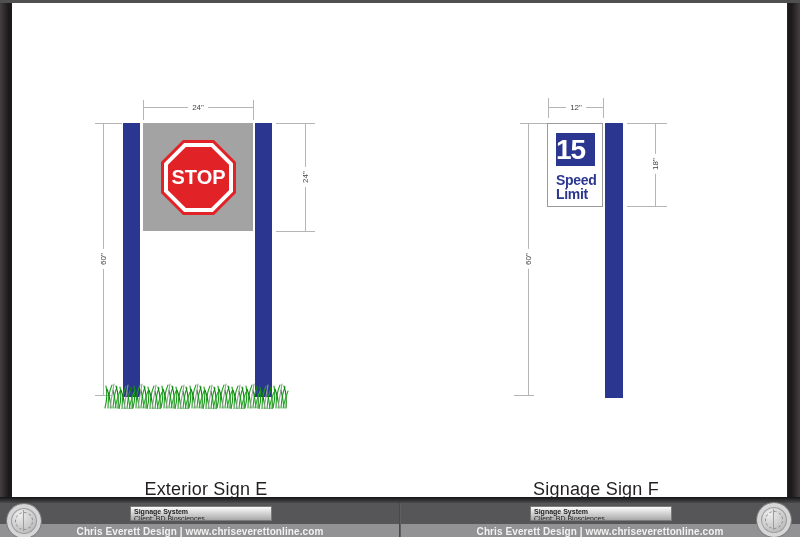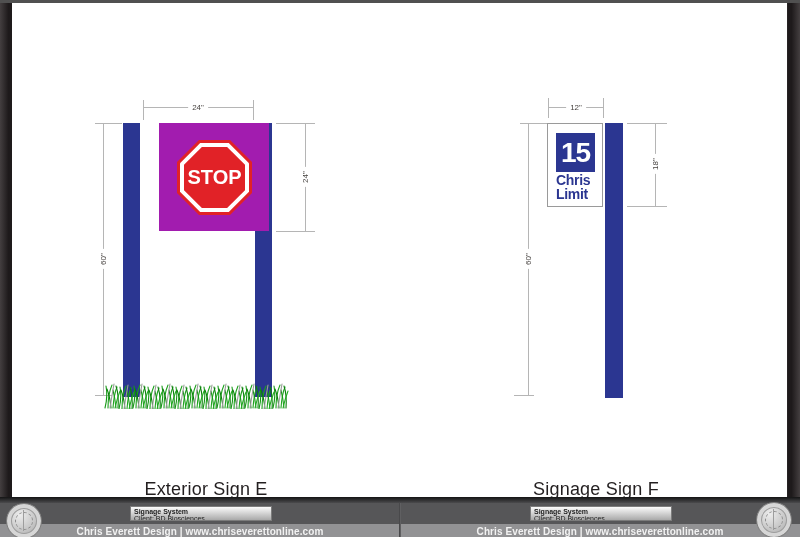--- a/index.html
+++ b/index.html
@@ -42,31 +42,31 @@
   .stamp::before{
     content:"";position:absolute;left:8px;top:8px;width:16px;height:16px;border-radius:50%;
     border:1px dashed #8a8a8a;
   }
   .stamp::after{
     content:"";position:absolute;left:16px;top:6px;width:1px;height:21px;background:#9d9d9d;
     box-shadow:-7px 10px 0 -10px #9d9d9d;
   }
   
   .post{position:absolute;background:#2b3691;}
-  .panel-blue{position:absolute;background:#a21caf;margin-left:16px;}
+  .panel-blue{position:absolute;background:#a3a3a3;}
   .octagon{clip-path:polygon(29.3% 0%,70.7% 0%,100% 29.3%,100% 70.7%,70.7% 100%,29.3% 100%,0% 70.7%,0% 29.3%);}
   .oct-outer{position:absolute;left:161px;top:140px;width:75px;height:75px;background:#e12227;}
   .oct-white{position:absolute;left:3px;top:3px;width:69px;height:69px;background:#ffffff;}
   .oct-inner{position:absolute;left:4px;top:4px;width:61px;height:61px;background:#e12227;
     display:flex;align-items:center;justify-content:center;}
   .stop-text{color:#ffffff;font-weight:bold;font-size:20px;letter-spacing:0;}
   .speed-panel{position:absolute;left:547px;top:123px;width:56px;height:84px;box-sizing:border-box;
     background:#ffffff;border:1px solid #9a9a9a;}
-  .speed-square{position:absolute;left:8px;top:9px;width:39px;height:39px;background:#2b3691;
-    display:flex;align-items:center;justify-content:center;}
+  .speed-square{position:absolute;left:8px;top:9px;width:39px;height:33px;background:#2b3691;
+    display:flex;align-items:center;}
   .speed-value{color:#ffffff;font-weight:bold;font-size:28px;letter-spacing:-1px;}
   .speed-words{position:absolute;left:8px;top:49px;color:#2b3691;font-weight:bold;
     font-size:14px;line-height:14px;letter-spacing:-0.3px;}
   
   .dim-line{position:absolute;background:#b5b5b5;}
   .dim-label{
     position:absolute;transform:translate(-50%,-50%);
     background:#ffffff;color:#474340;font-size:8px;line-height:8px;
     padding:1px 4px;white-space:nowrap;
   }
@@ -159,21 +159,21 @@
   <div class="dim-line" style="left:627px;top:206px;width:40px;height:1px;"></div>
   <div class="dim-line" style="left:655px;top:123px;width:1px;height:84px;"></div>
   <div class="dim-label vert" style="left:656px;top:164px;">18"</div>
 
   <div class="post" style="left:605px;top:123px;width:18px;height:275px;"></div>
   <div class="speed-panel">
     <div class="speed-square">
       <span class="speed-value">15</span>
     </div>
     <div class="speed-words">
-      <div>Chris</div>
+      <div>Speed</div>
       <div>Limit</div>
     </div>
   </div>
 
   <div class="sign-caption" style="left:596px;top:479px;">Signage Sign F</div>
 
   <div class="page-shadow"></div>
   <div class="bottom-bar"></div>
   <div class="bottom-strip"></div>
   <div class="bar-seam"></div>

